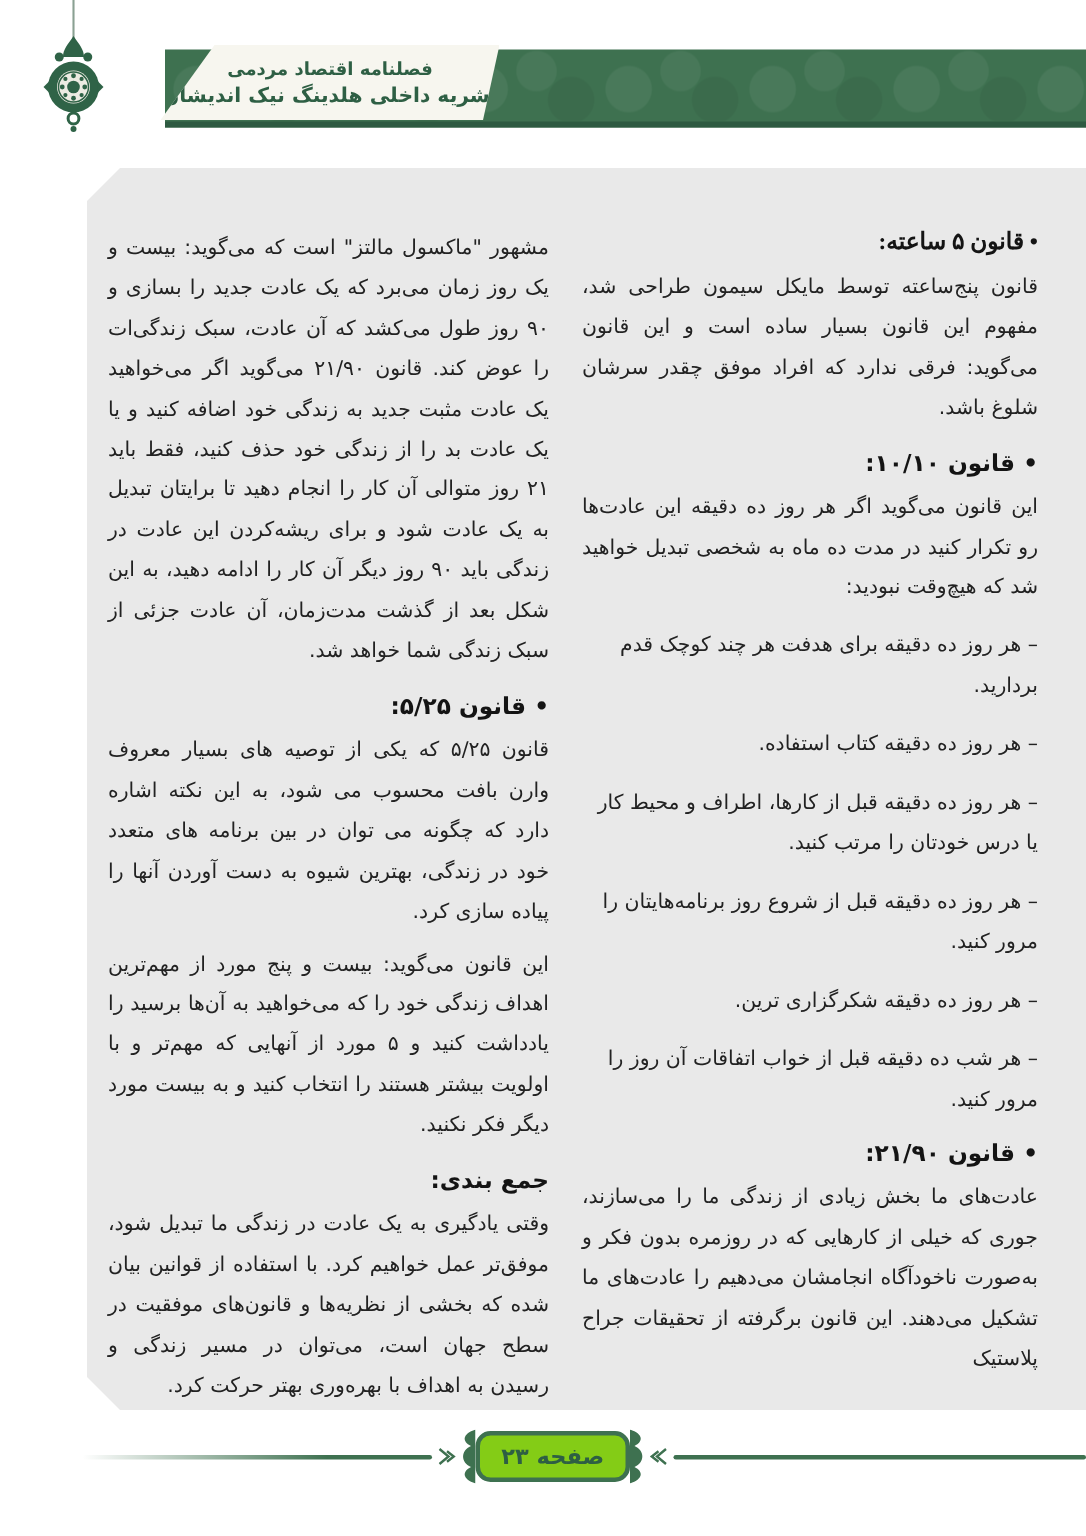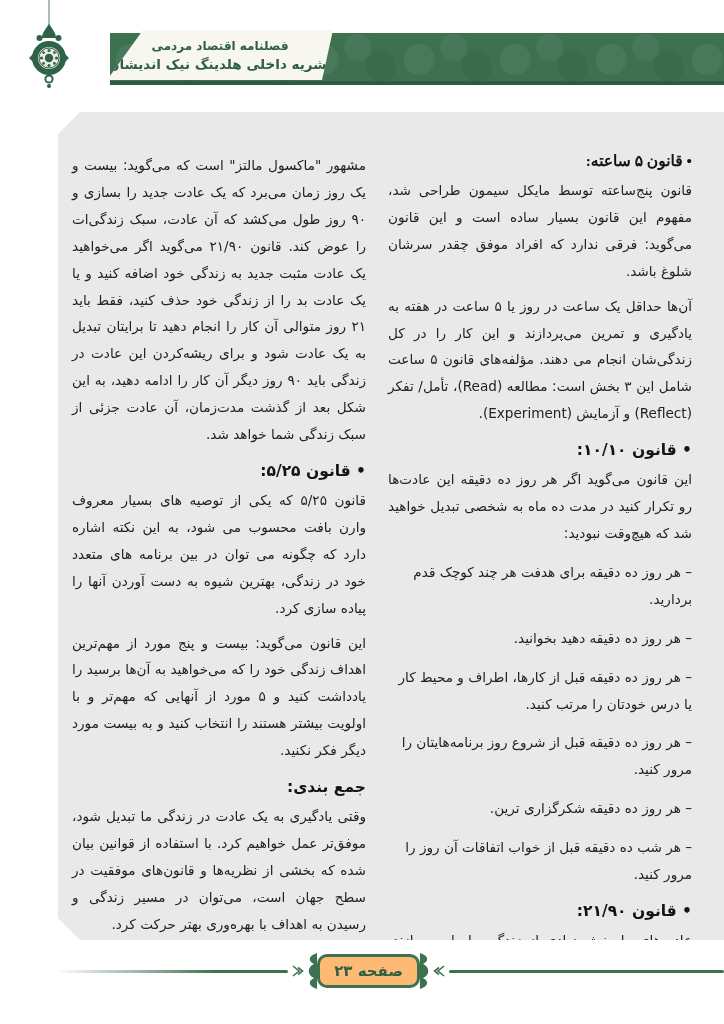--- a/index.html
+++ b/index.html
@@ -42,21 +42,21 @@
 
   
   .footer{position:absolute;left:0;right:0;top:946px;height:50px;
     display:flex;align-items:center;}
   .rule{height:3px;border-radius:2px;}
   .rule-left{flex:1.0;margin-left:55px;
     background:linear-gradient(to right, rgba(62,113,80,0), #3e7150 70%);}
   .rule-right{flex:1.18;background:#3e7150;}
   .chev{flex:0 0 auto;margin:0 3px;display:block;}
   .badge-wrap{flex:0 0 auto;display:flex;align-items:center;}
-  .badge{background:#fdba74;border:3px solid #3e7150;border-radius:10px;
+  .badge{background:#84cc16;border:3px solid #3e7150;border-radius:10px;
     padding:5px 14px;color:#2e5f44;font-weight:bold;font-size:15px;direction:rtl;
     display:block;}
   .flank{display:block;flex:0 0 auto;}
 </style>
 </head>
 <body>
 
 <div class="page">
 
   <div class="masthead-band"></div>
@@ -94,28 +94,27 @@
   </div>
 
   <div class="panel">
     <div class="panel-inner">
 
       <div class="col col-right">
 
         <div class="section">
           <h3 class="sec-h first">• قانون ۵ ساعته:</h3>
           <p>قانون پنج‌ساعته توسط مایکل سیمون طراحی شد، مفهوم این قانون بسیار ساده است و این قانون می‌گوید: فرقی ندارد که افراد موفق چقدر سرشان شلوغ باشد.</p>
-          <p>آن‌ها حداقل یک ساعت در روز یا ۵ ساعت در هفته به یادگیری و تمرین می‌پردازند و این کار را در کل زندگی‌شان انجام می دهند. مؤلفه‌های قانون ۵ ساعت شامل این ۳ بخش است: مطالعه (Read)، تأمل/ تفکر (Reflect) و آزمایش (Experiment).</p>
         </div>
 
         <div class="section">
           <h3 class="sec-h">• قانون ۱۰/۱۰:</h3>
           <p>این قانون می‌گوید اگر هر روز ده دقیقه این عادت‌ها رو تکرار کنید در مدت ده ماه به شخصی تبدیل خواهید شد که هیچ‌وقت نبودید:</p>
           <div class="item">– هر روز ده دقیقه برای هدفت هر چند کوچک قدم بردارید.</div>
-          <div class="item">– هر روز ده دقیقه دهید بخوانید.</div>
+          <div class="item">– هر روز ده دقیقه کتاب استفاده.</div>
           <div class="item">– هر روز ده دقیقه قبل از کارها، اطراف و محیط کار یا درس خودتان را مرتب کنید.</div>
           <div class="item">– هر روز ده دقیقه قبل از شروع روز برنامه‌هایتان را مرور کنید.</div>
           <div class="item">– هر روز ده دقیقه شکرگزاری ترین.</div>
           <div class="item">– هر شب ده دقیقه قبل از خواب اتفاقات آن روز را مرور کنید.</div>
         </div>
 
         <div class="section">
           <h3 class="sec-h">• قانون ۲۱/۹۰:</h3>
           <p>عادت‌های ما بخش زیادی از زندگی ما را می‌سازند، جوری که خیلی از کارهایی که در روزمره بدون فکر و به‌صورت ناخودآگاه انجامشان می‌دهیم را عادت‌های ما تشکیل می‌دهند. این قانون برگرفته از تحقیقات جراح پلاستیک</p>
         </div>

